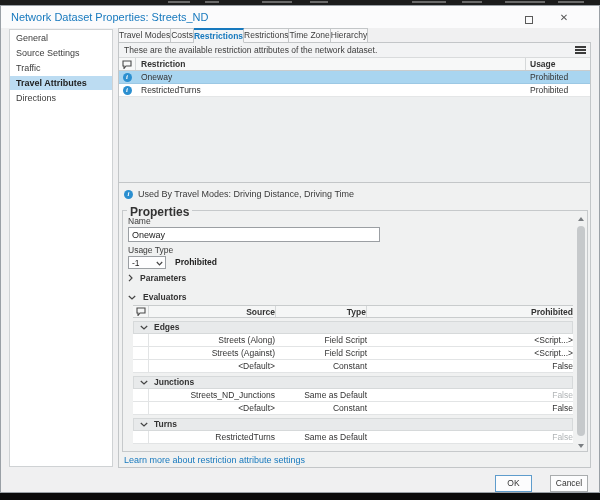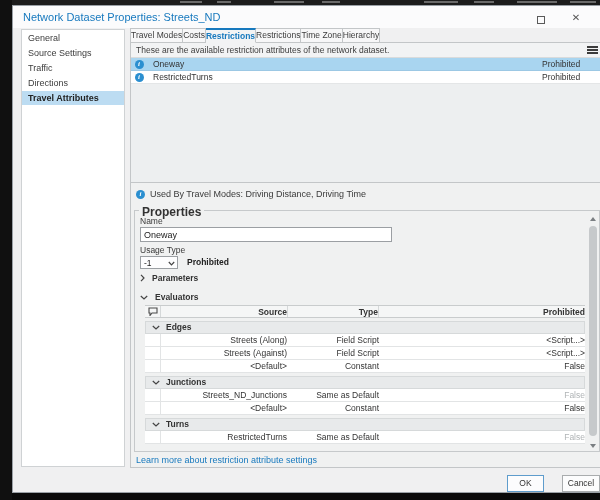--- a/index.html
+++ b/index.html
@@ -1,18 +1,18 @@
 <!DOCTYPE html>
 <html><head>
 <meta charset="utf-8">
 <style>
   * { margin:0; padding:0; box-sizing:border-box; }
   html,body { width:600px; height:500px; overflow:hidden; }
   body { font-family:"Liberation Sans", sans-serif; background:#101010; position:relative; }
-  .screen { position:absolute; inset:0; width:572px; height:500px;margin-left:12px; }
+  .screen { position:absolute; inset:0; width:572px; height:500px; }
 
   
   .top-strip { position:absolute; left:0; top:0; width:600px; height:5px; background:#1c1c1c; }
   .top-strip i { position:absolute; top:1px; height:2px; background:#6a6a6a; display:block; }
   .bottom-strip { position:absolute; left:0; top:493px; width:600px; height:7px; background:#0a0a0a; }
 
   
   .dialog { position:absolute; left:0; top:5px; width:600px; height:488px; background:#f0f0f1; border:1px solid #9aa0a6; }
 
   .titlebar { position:absolute; left:0; top:0; width:598px; height:22px; background:#fbfbfc; }
@@ -122,22 +122,22 @@
     <div class="titlebar">
       <span class="title">Network Dataset Properties: Streets_ND</span>
       <span class="win-btn btn-max"><b></b></span>
       <span class="win-btn btn-close">✕</span>
     </div>
 
     <div class="sidebar">
       <div class="side-item">General</div>
       <div class="side-item">Source Settings</div>
       <div class="side-item">Traffic</div>
+      <div class="side-item selected">Travel Attributes</div>
       <div class="side-item">Directions</div>
-      <div class="side-item selected">Travel Attributes</div>
     </div>
 
     <div class="tabbar">
       <div class="tab">Travel Modes</div>
       <div class="tab">Costs</div>
       <div class="tab selected">Restrictions</div>
       <div class="tab">Restrictions</div>
       <div class="tab">Time Zone</div>
       <div class="tab">Hierarchy</div>
     </div>
@@ -147,20 +147,29 @@
       <div class="panel1">
         <div class="desc-bar">
           <span class="desc-text">These are the available restriction attributes of the network dataset.</span>
           <span class="menu-btn">
               <i></i>
               <i></i>
               <i></i>
             </span>
         </div>
 
+        <div class="rt-row rt-head">
+          <span class="rt-c1">
+            <svg width="10" height="9" viewBox="0 0 10 9">
+                <path d="M1 1 h8 v5 h-5 l-2 2.5 v-2.5 h-1 z" fill="none" stroke="#4a4a4a" stroke-width="1.1"></path>
+              </svg>
+          </span>
+          <span class="rt-c2">Restriction</span>
+          <span class="rt-c3">Usage</span>
+        </div>
 
         <div class="rt-row rt-data selected">
           <span class="rt-c1">
               <span class="info-ic">i</span>
             </span>
           <span class="rt-c2">Oneway</span>
           <span class="rt-c3">Prohibited</span>
         </div>
 
         <div class="rt-row rt-data">

